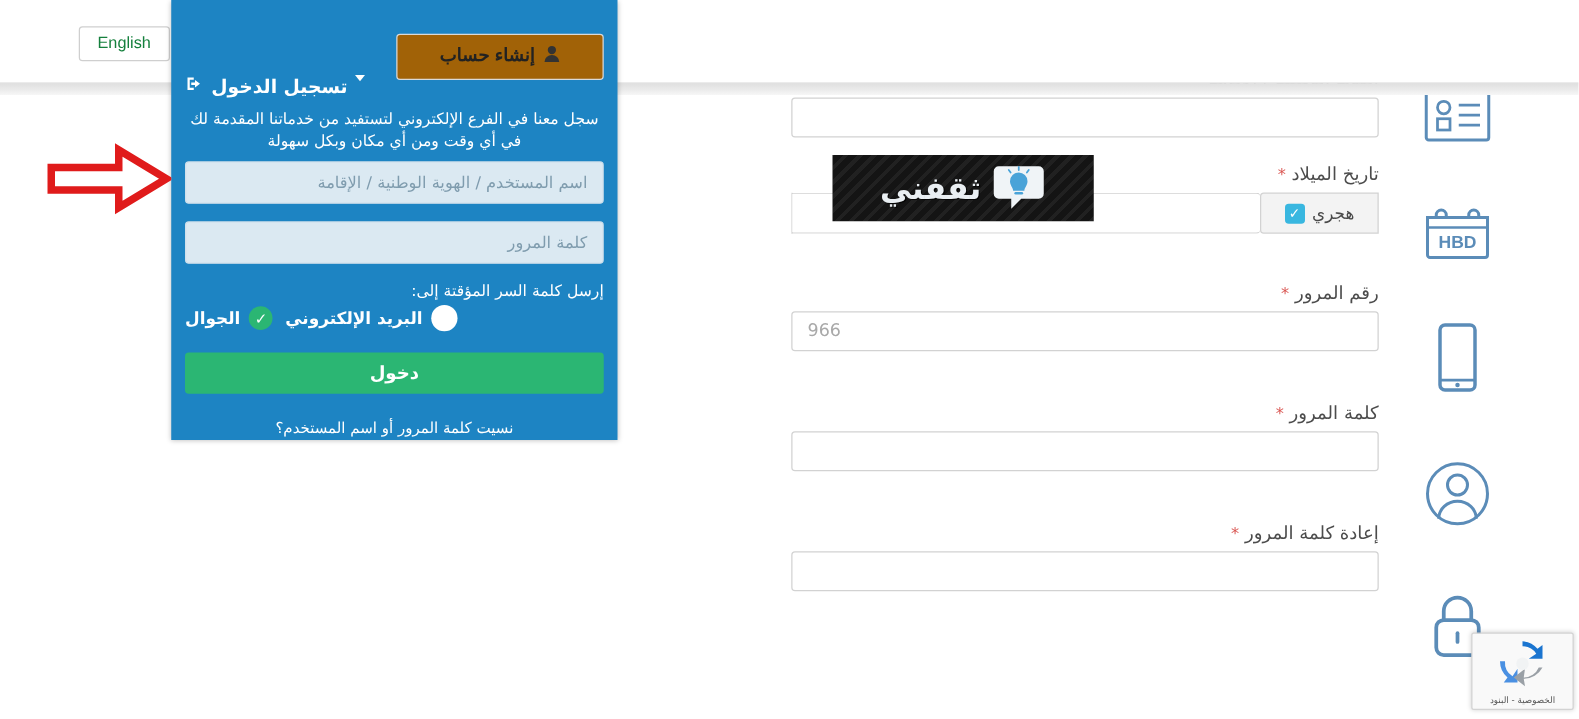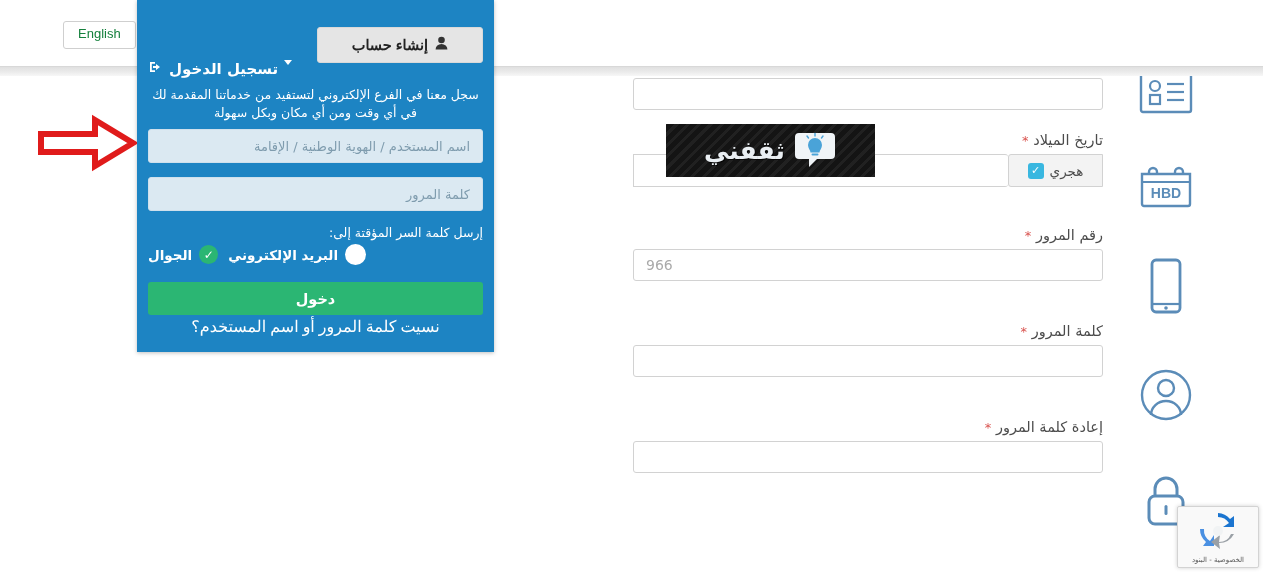--- a/index.html
+++ b/index.html
@@ -67,21 +67,21 @@
     cursor: pointer; white-space: nowrap;
     direction: rtl;
     margin-top: 48px;
   }
   #signin-caret {
     display:inline-block; width:0;height:0;
     border-left:4px solid transparent;border-right:4px solid transparent;
     border-top:5px solid #ffffff; margin-right:2px;
   }
   #create-account-btn {
-    background: #e5e5e5; color: #222; border: 1px solid #d9d9d9;
+    background: #a16207; color: #222; border: 1px solid #d9d9d9;
     border-radius: 3px; font-size: 14.5px; font-weight: bold;
     padding: 8px 34px 9px 34px; cursor: pointer;
     display: flex; align-items: center; gap: 7px; white-space: nowrap;
   }
   #login-desc {
     color: #ffffff; font-size: 12.5px; line-height: 1.45;
     padding: 4px 11px 7px 11px; text-align: center; direction: rtl;
   }
   .login-input {
     display: block; width: 335px; height: 34px; margin: 0 auto 14px auto;
@@ -111,22 +111,22 @@
     width: 21px; height: 21px; border-radius: 50%; background: #ffffff;
     flex: 0 0 auto;
   }
   #login-submit {
     display: block; width: 335px; height: 33px; margin: 17px auto 0 auto;
     background: #2bb673; color: #ffffff; border: none; border-radius: 3px;
     font-size: 14.5px; font-weight: bold; cursor: pointer;
     font-family: "DejaVu Sans", sans-serif;
   }
   #forgot-link {
-    display: block; text-align: center; color: #ffffff; font-size: 16px;
-    margin-top: 2px; text-decoration: none; cursor: pointer; direction: rtl; font-family: Liberation Serif, serif;
+    display: block; text-align: center; color: #ffffff; font-size: 12px;
+    margin-top: 20px; text-decoration: none; cursor: pointer; direction: rtl;
   }
 
   
   #red-arrow { position: absolute; left: 37px; top: 114px; z-index: 30; }
 
   
   #form-col {
     position: absolute; right: 160px; top: 56px;
     width: 470px; direction: rtl; text-align: right;
   }

